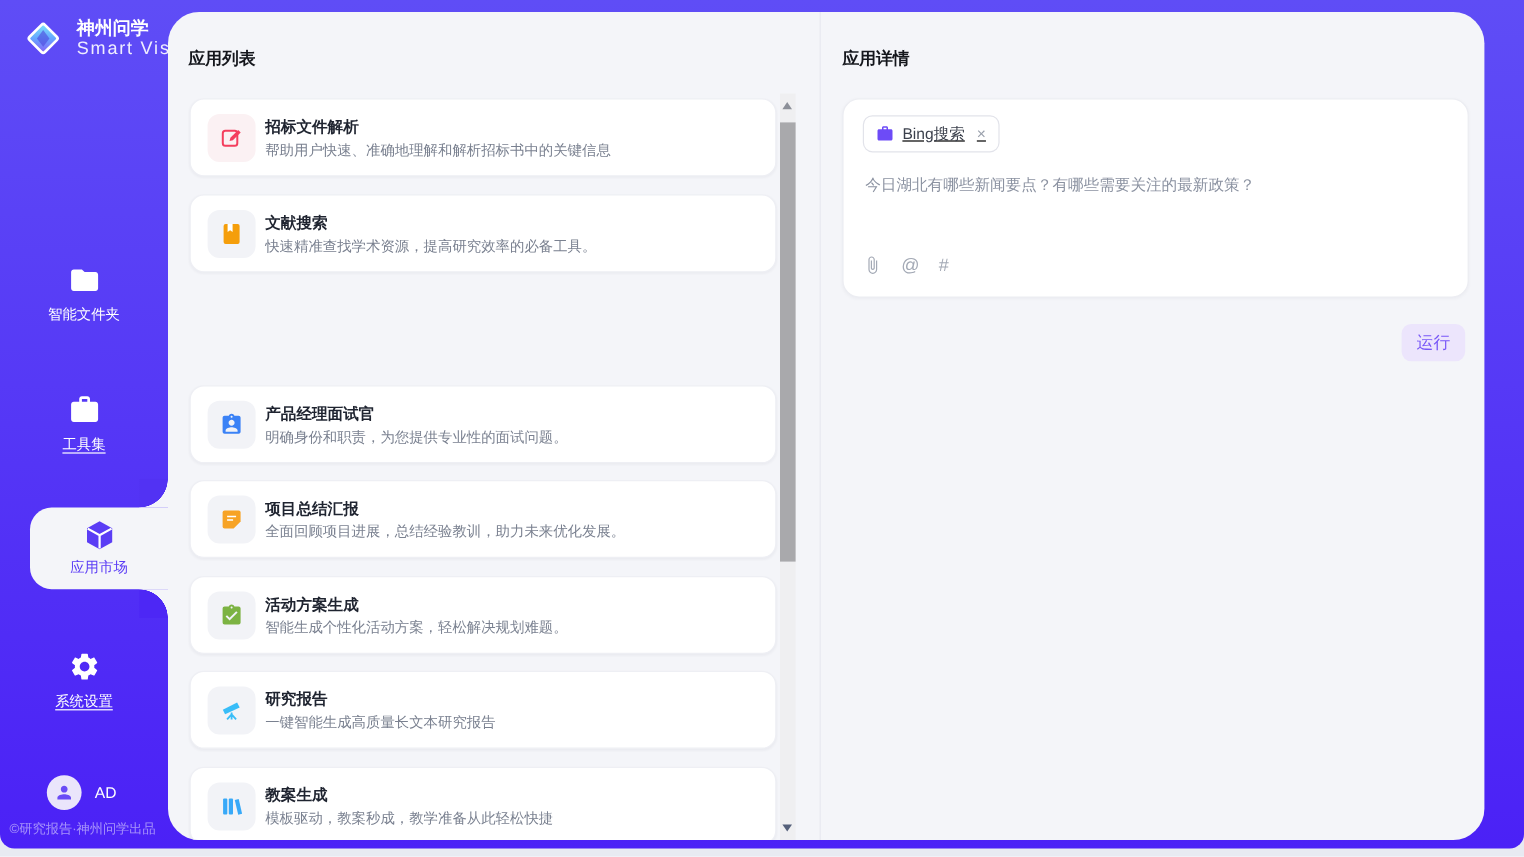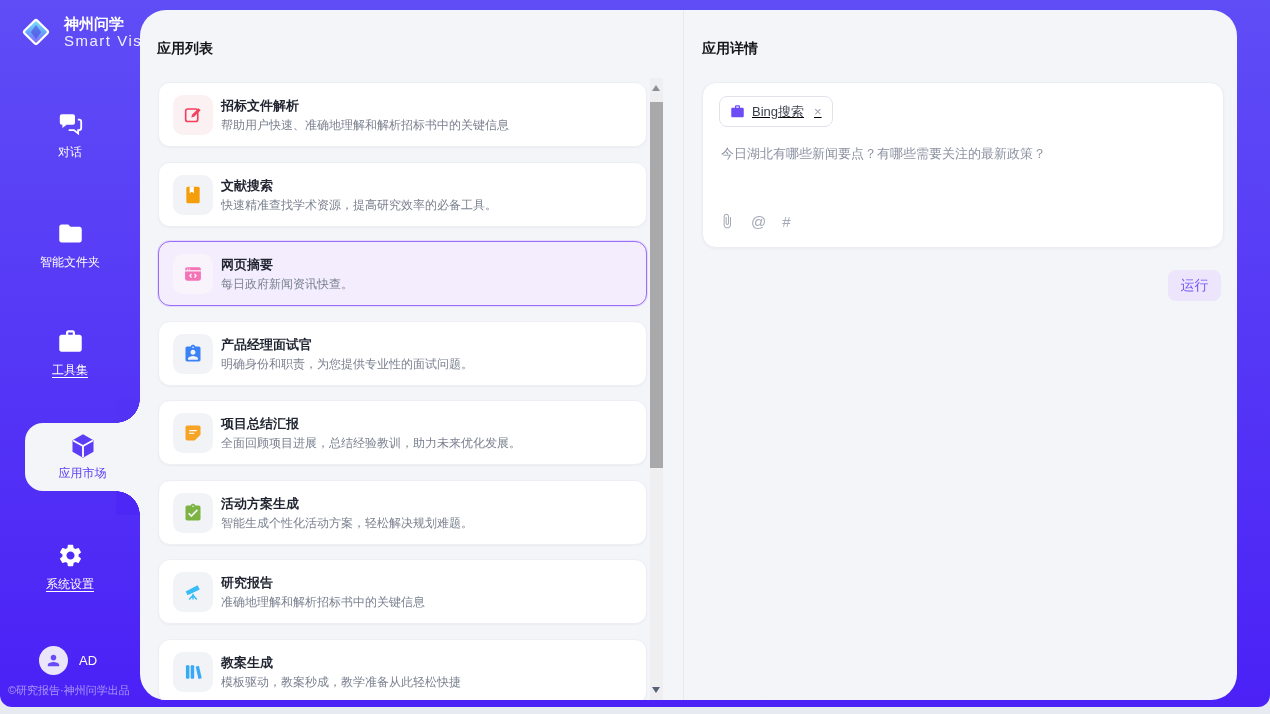--- a/index.html
+++ b/index.html
@@ -72,27 +72,20 @@
           </defs>
         <rect x="11" y="11" width="18" height="18" rx="2" transform="rotate(45 20 20)" fill="url(#lg1)" stroke="#fff" stroke-width="2.2"></rect>
         <path d="M20 13l5.2 7-5.2 7-5.2-7z" fill="#4A3ED9" opacity=".55"></path>
       </svg>
       <div>
         <div class="logo-name">神州问学</div>
         <div class="logo-sub">Smart Vision</div>
       </div>
     </div>
 
-    <div class="nav-item" style="top:110px">
-      <svg width="27" height="27" viewBox="0 0 24 24">
-        <path fill="#fff" d="M2.5 5.5A1.8 1.8 0 0 1 4.3 3.7h9.9a1.8 1.8 0 0 1 1.8 1.8v5.8a1.8 1.8 0 0 1-1.8 1.8H8.6l-3.8 2.9v-2.9H4.3a1.8 1.8 0 0 1-1.8-1.8z"></path>
-        <path fill="none" stroke="#fff" stroke-width="1.6" d="M18.5 8.5h1.2a1.8 1.8 0 0 1 1.8 1.8v5.8a1.8 1.8 0 0 1-1.8 1.8h-.9v2.9l-3.8-2.9h-4.6"></path>
-      </svg>
-      <div class="nav-label">对话</div>
-    </div>
 
     <div class="nav-item" style="top:220px">
       <svg width="27" height="27" viewBox="0 0 24 24">
         <path fill="#fff" d="M10 4H4c-1.1 0-2 .9-2 2v12c0 1.1.9 2 2 2h16c1.1 0 2-.9 2-2V8c0-1.1-.9-2-2-2h-8l-2-2z"></path>
       </svg>
       <div class="nav-label">智能文件夹</div>
     </div>
 
     <div class="nav-item" style="top:328px">
       <svg width="27" height="27" viewBox="0 0 24 24">
@@ -153,35 +146,20 @@
             <path fill="#F59E0B" d="M6 2h12a2 2 0 0 1 2 2v16a2 2 0 0 1-2 2H6a2 2 0 0 1-2-2V4a2 2 0 0 1 2-2z"></path>
             <path fill="#fff" d="M8 2h5v8l-2.5-1.8L8 10z"></path>
           </svg>
         </div>
         <div>
           <div class="card-title">文献搜索</div>
           <div class="card-desc">快速精准查找学术资源，提高研究效率的必备工具。</div>
         </div>
       </div>
 
-      <div class="card selected" style="top:231px">
-        <div class="tile">
-          <svg width="20" height="20" viewBox="0 0 24 24">
-            <rect x="2.5" y="4" width="19" height="16" rx="2.5" fill="#F472B6"></rect>
-            <path d="M2.5 8.2h19" stroke="#fff" stroke-width="1.4"></path>
-            <circle cx="5.4" cy="6.1" r=".8" fill="#fff"></circle>
-              <circle cx="8" cy="6.1" r=".8" fill="#fff"></circle>
-            <path d="m10.2 11.8-1.9 2.3 1.9 2.3M13.8 11.8l1.9 2.3-1.9 2.3" stroke="#fff" stroke-width="1.5" fill="none"></path>
-          </svg>
-        </div>
-        <div>
-          <div class="card-title">网页摘要</div>
-          <div class="card-desc">每日政府新闻资讯快查。</div>
-        </div>
-      </div>
 
       <div class="card" style="top:311px">
         <div class="tile">
           <svg width="20" height="20" viewBox="0 0 24 24">
             <path fill="#3B82F6" d="M19 3h-4.18C14.4 1.84 13.3 1 12 1c-1.3 0-2.4.84-2.82 2H5c-1.1 0-2 .9-2 2v14c0 1.1.9 2 2 2h14c1.1 0 2-.9 2-2V5c0-1.1-.9-2-2-2zm-7 0c.55 0 1 .45 1 1s-.45 1-1 1-1-.45-1-1 .45-1 1-1zm0 4c1.66 0 3 1.34 3 3s-1.34 3-3 3-3-1.34-3-3 1.34-3 3-3zm6 12H6v-1.4c0-2 4-3.1 6-3.1s6 1.1 6 3.1V19z"></path>
           </svg>
         </div>
         <div>
           <div class="card-title">产品经理面试官</div>
           <div class="card-desc">明确身份和职责，为您提供专业性的面试问题。</div>
@@ -215,21 +193,21 @@
 
       <div class="card" style="top:549px">
         <div class="tile">
           <svg width="20" height="20" viewBox="0 0 24 24">
             <path fill="#38BDF8" d="M3.2 11.4 17.5 4l2.6 5-14.6 6.9z"></path>
             <path d="M12 14v7M12 16l-4.5 5M12 16l4.5 5" stroke="#38BDF8" stroke-width="1.8" fill="none"></path>
           </svg>
         </div>
         <div>
           <div class="card-title">研究报告</div>
-          <div class="card-desc">准确地理解和解析招标书中的关键信息</div>
+          <div class="card-desc">一键智能生成高质量长文本研究报告</div>
         </div>
       </div>
 
       <div class="card" style="top:629px">
         <div class="tile">
           <svg width="20" height="20" viewBox="0 0 24 24">
             <rect x="3.5" y="4" width="4.2" height="16" rx="1" fill="#38A9F8"></rect>
             <rect x="9.2" y="4" width="4.2" height="16" rx="1" fill="#38A9F8"></rect>
             <path fill="#38A9F8" d="m15.2 5.6 3.9-1 3.4 14.8-3.9 1z"></path>
           </svg>

